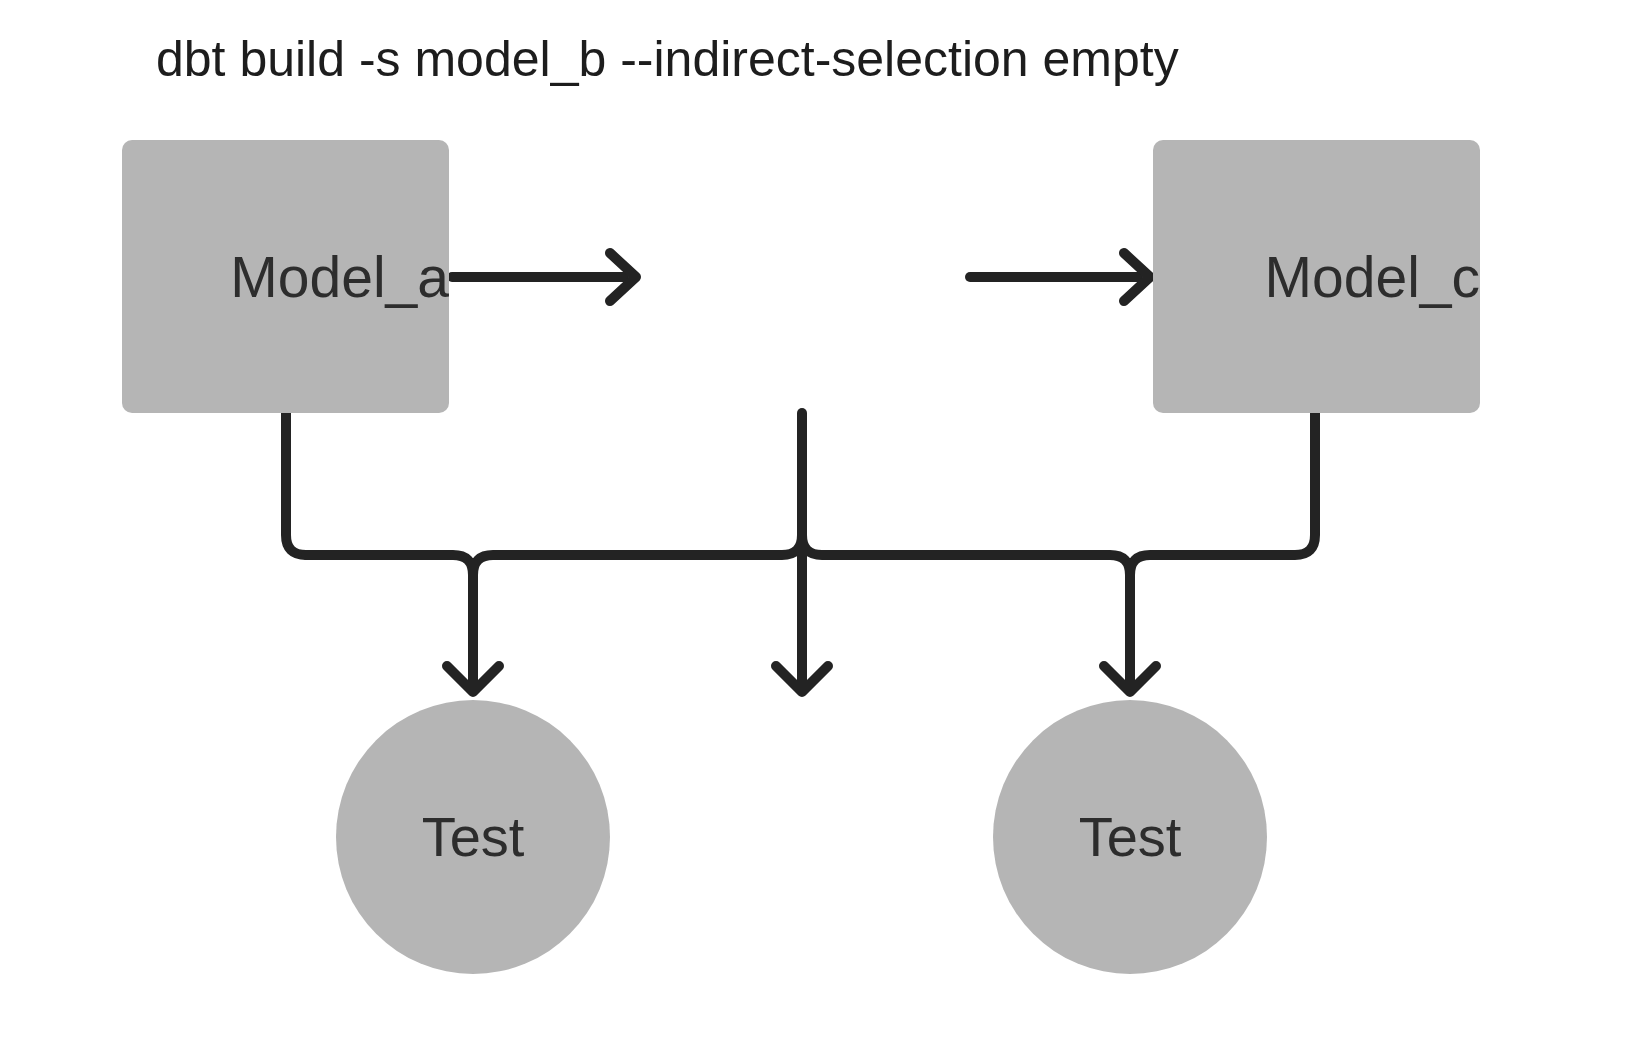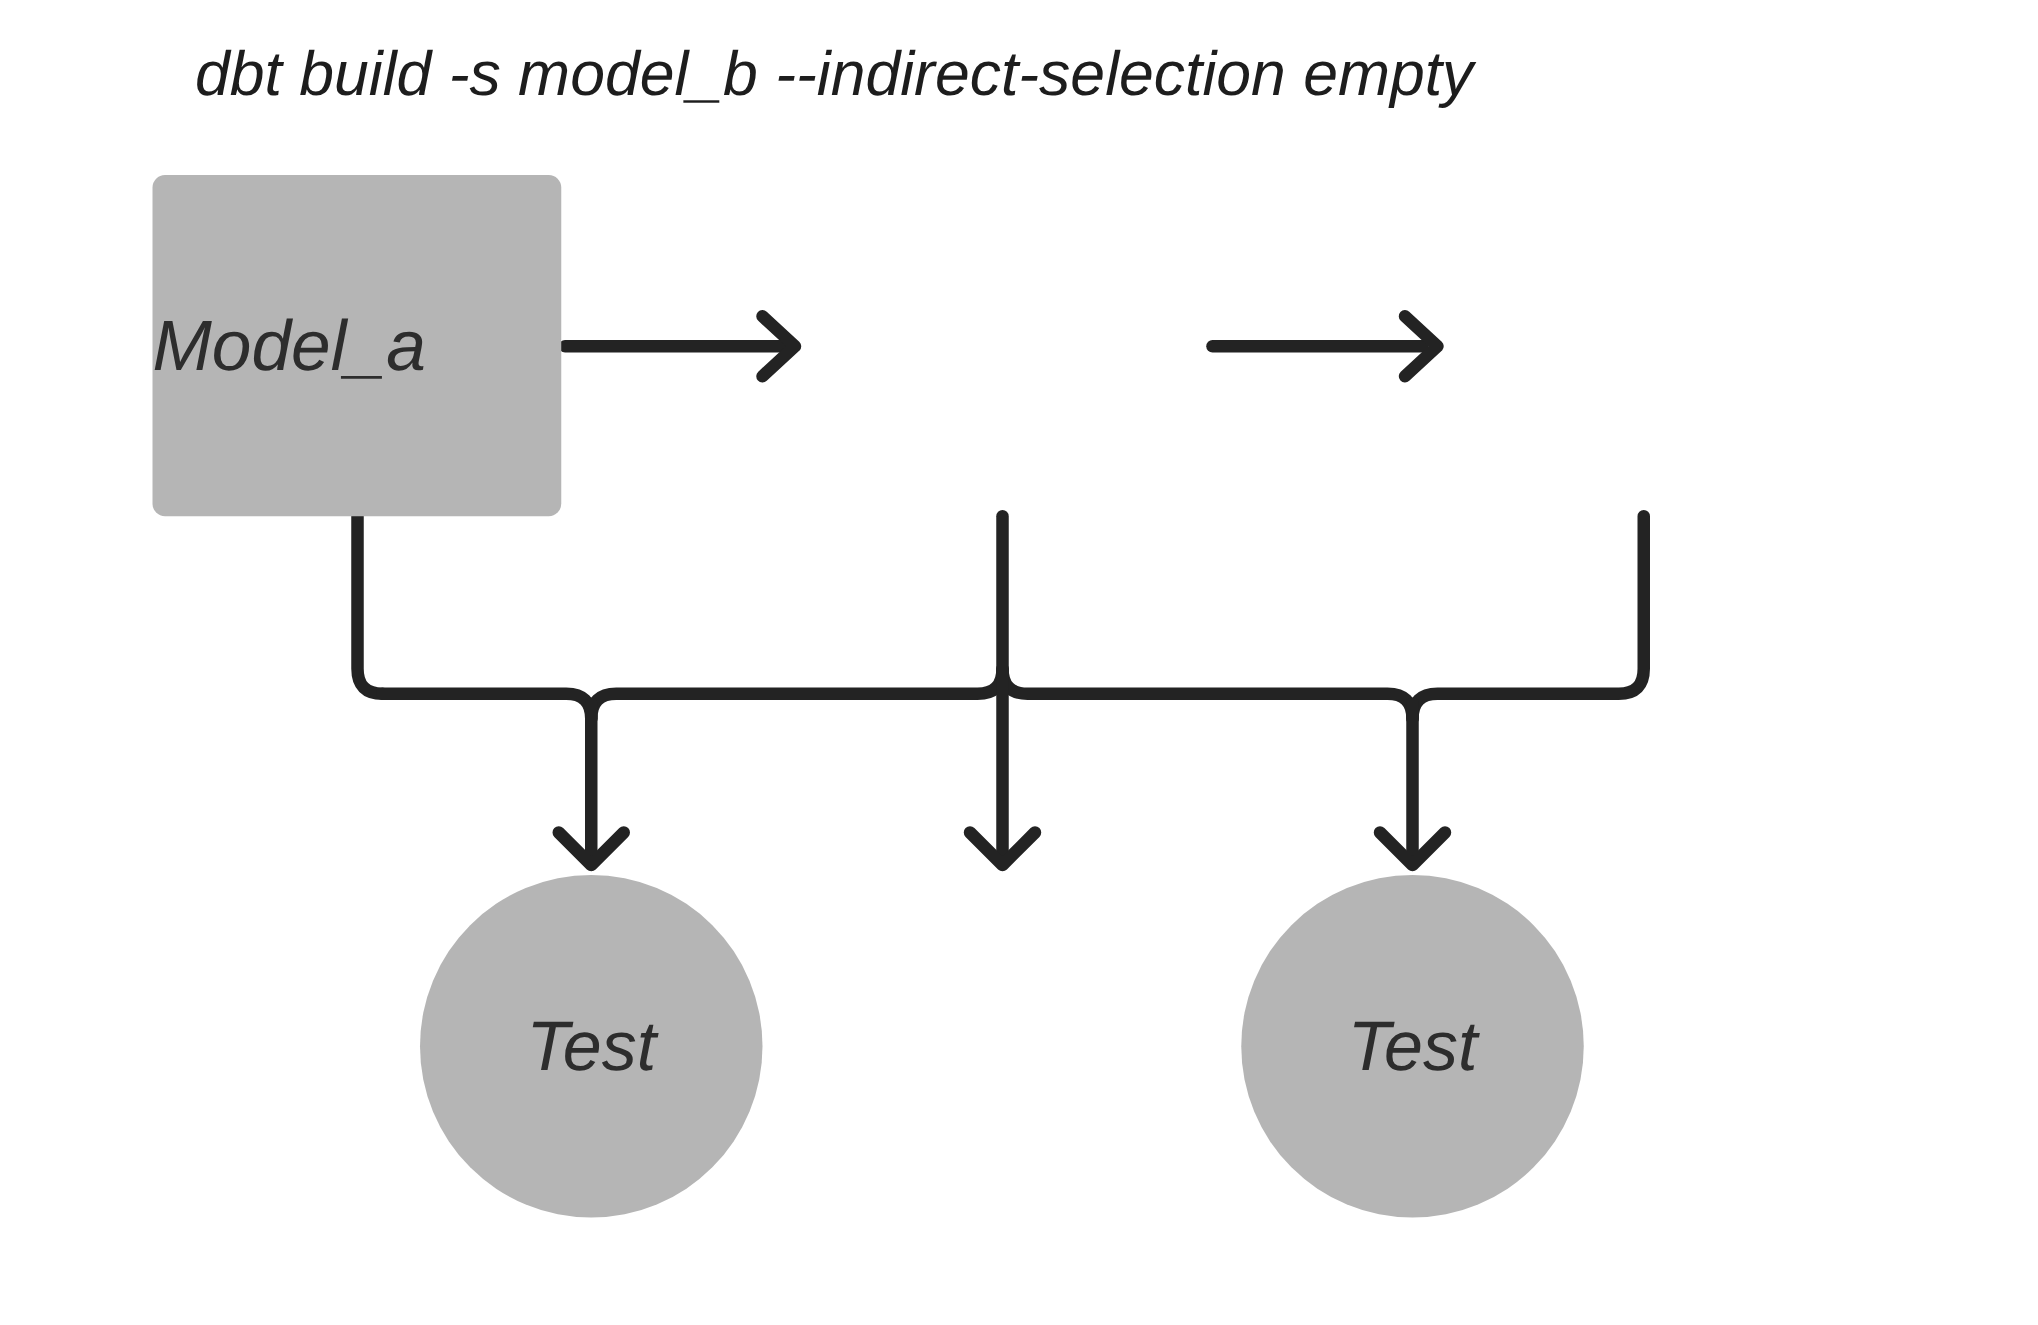--- a/index.html
+++ b/index.html
@@ -7,21 +7,20 @@
     padding: 0;
     background: #ffffff;
     font-family: "Liberation Sans", sans-serif;
   }
   .canvas {
     position: relative;
     width: 1630px;
     height: 1060px;
     background: var(--c-background, #ffffff);
     overflow: hidden;
-    font-style: italic;
   }
   .title {
     position: absolute;
     left: 156px;
     top: 30px;
     font-size: 50px;
     font-weight: 500;
     letter-spacing: 0px;
     color: var(--c-title_text, #1d1d1d);
     white-space: nowrap;
@@ -42,21 +41,21 @@
   }
   .model-node {
     position: absolute;
     top: 140px;
     width: 327px;
     height: 273px;
     border-radius: 10px;
     background: var(--c-node_gray, #b5b5b5);
     display: flex;
     align-items: center;
-    justify-content: flex-start;
+    justify-content: flex-end;
   }
   .model-node.selected {
     background: var(--c-node_selected_blue, #4894f3);
   }
   .model-node .node-label {
     font-size: 57px;
     color: var(--c-node_text_dark, #2d2d2d);
     white-space: nowrap;
   }
   .model-node.selected .node-label {
@@ -122,20 +121,23 @@
 
     <path d="M 1130 563 L 1130 682"></path>
     <path d="M 1104 666 L 1130 692 L 1156 666"></path>
   </svg>
 
   <div class="model-node" id="model-a">
     <span class="node-label">Model_a</span>
   </div>
 
 
+  <div class="model-node" id="model-c">
+    <span class="node-label">Model_c</span>
+  </div>
 
   <div class="test-node" id="test-ab">
     <div class="node-label">
       <span>Test</span>
     </div>
   </div>
 
 
   <div class="test-node" id="test-bc">
     <div class="node-label">

